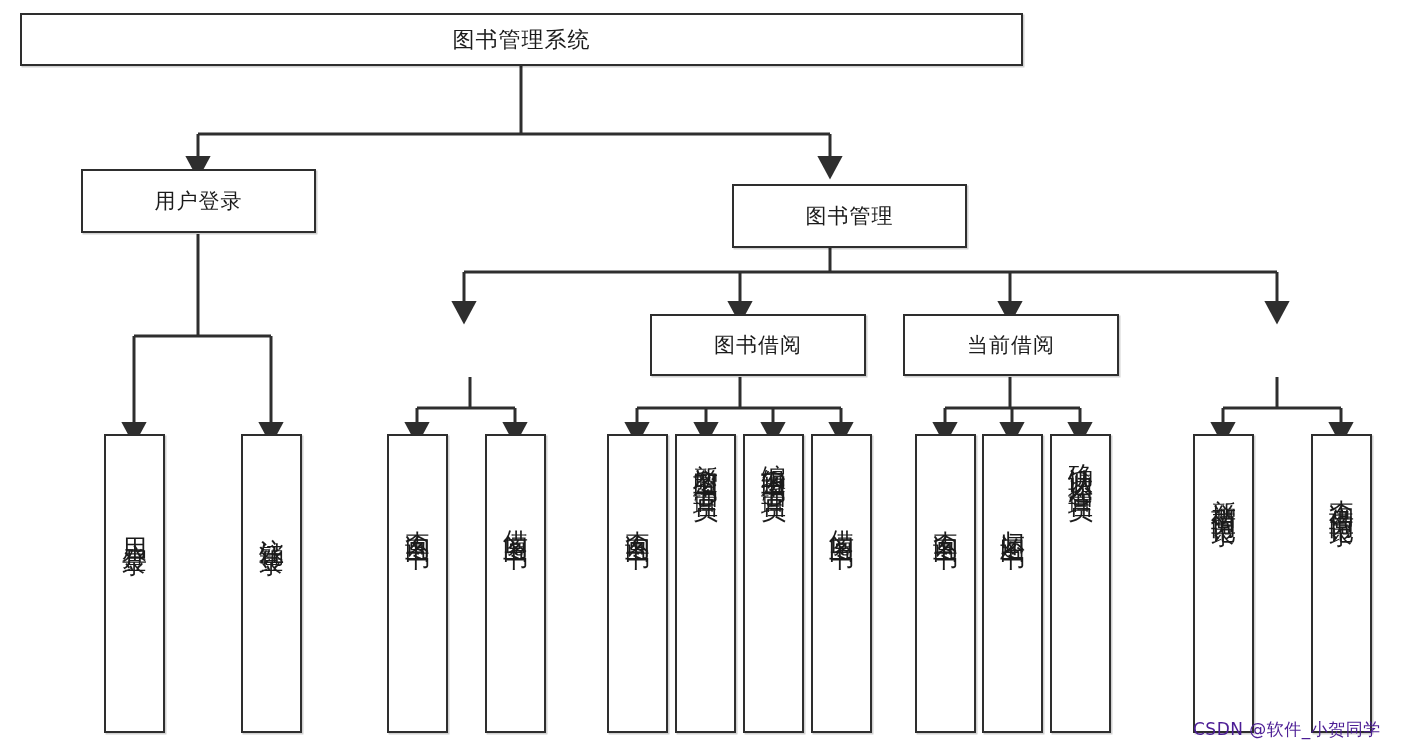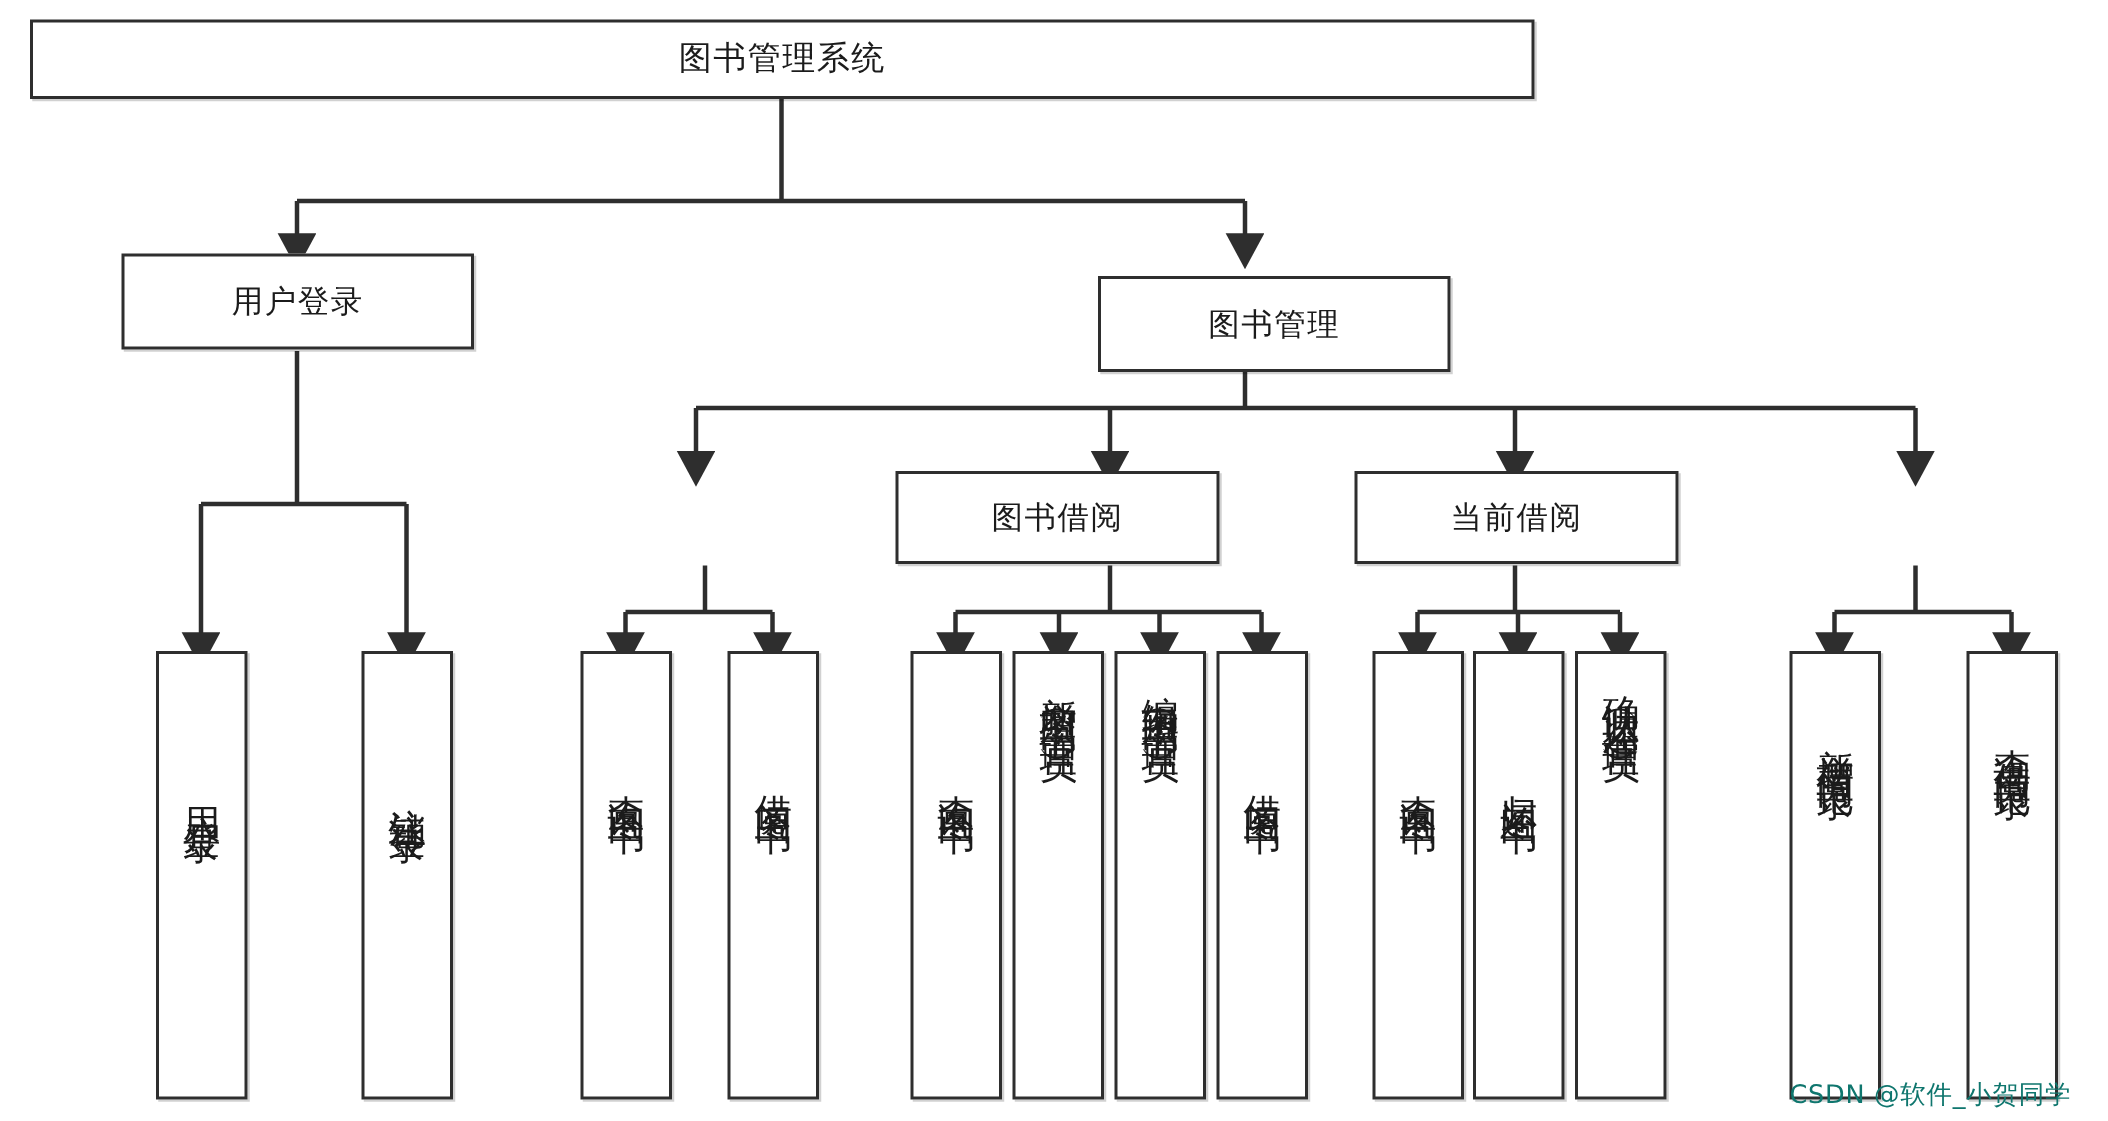--- a/index.html
+++ b/index.html
@@ -56,21 +56,21 @@
   .node.vertical .label {
     writing-mode: vertical-rl;
     text-orientation: upright;
     font-size: 25px;
     letter-spacing: 5px;
     line-height: 1;
     margin: 0 auto;
   }
   .watermark {
     position: absolute;
-    color: #0f766e;
+    color: #4c1d95;
     font-size: 17px;
     letter-spacing: 0.5px;
     white-space: nowrap;
     user-select: none;
   }
 </style>
 </head>
 <body>
 
 <div id="diagram-root">
@@ -143,21 +143,21 @@
 
   <div class="node horizontal" style="left:81px; top:169px; width:235px; height:64px;">
     <span class="label">用户登录</span>
   </div>
 
   <div class="node horizontal" style="left:732px; top:169px; width:235px; height:64px;margin-top:15px;">
     <span class="label">图书管理</span>
   </div>
 
 
-  <div class="node horizontal" style="left:597px; top:314px; width:216px; height:62px;">
+  <div class="node horizontal" style="left:650px; top:314px; width:216px; height:62px;">
     <span class="label">图书借阅</span>
   </div>
 
   <div class="node horizontal" style="left:903px; top:314px; width:216px; height:62px;align-items:center;">
     <span class="label">当前借阅</span>
   </div>
 
 
   <div class="node vertical" style="left:104px; top:434px; width:61px; height:299px; padding-top:82px;">
     <span class="label">用户登录</span>

